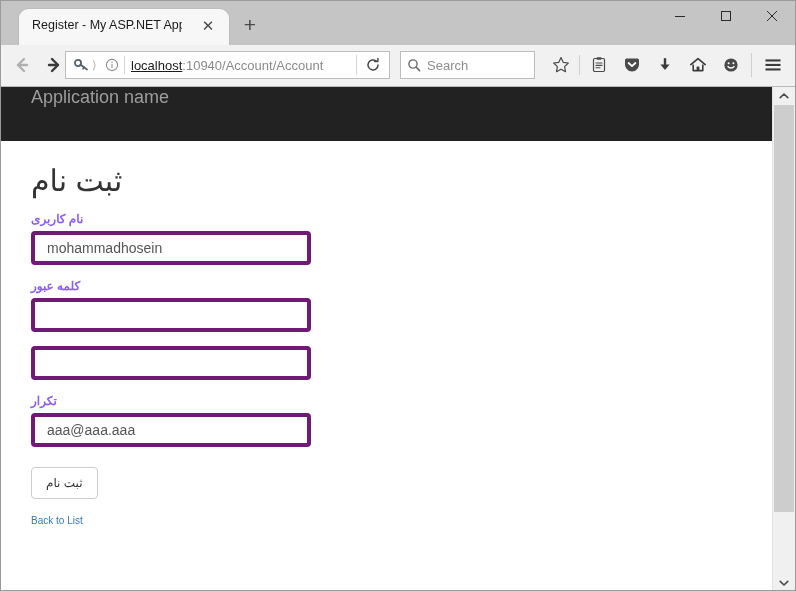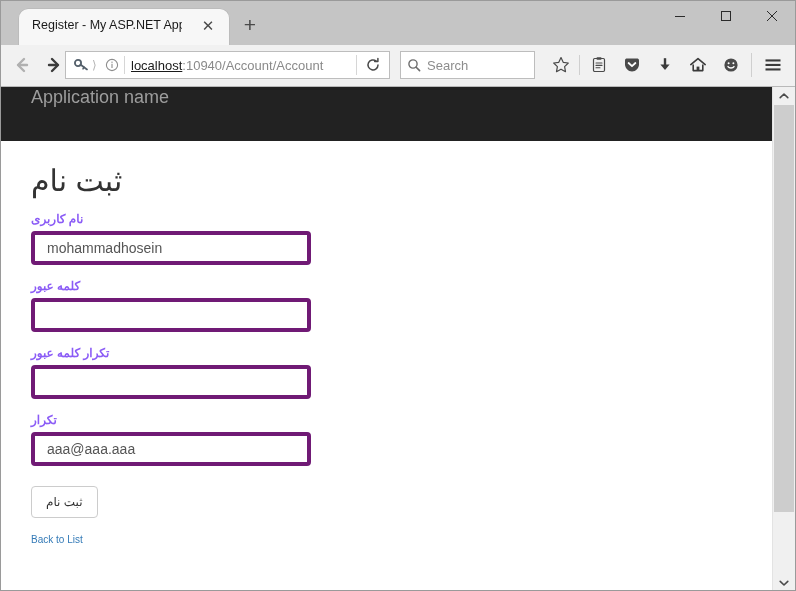--- a/index.html
+++ b/index.html
@@ -515,21 +515,20 @@
             <label class="form-label">نام کاربری</label>
             <input class="form-control" type="text" value="mohammadhosein" style="">
           </div>
 
           <div class="form-group">
             <label class="form-label">کلمه عبور</label>
             <input class="form-control" type="password" value="" style="">
           </div>
 
           <div class="form-group">
-            <label class="form-label">تکرار کلمه عبور</label>
             <input class="form-control" type="password" value="" style="">
           </div>
 
           <div class="form-group">
             <label class="form-label">تکرار</label>
             <input class="form-control" type="text" value="aaa@aaa.aaa" style="">
           </div>
 
           <button type="button" class="btn-submit">ثبت نام</button>
         </form>

